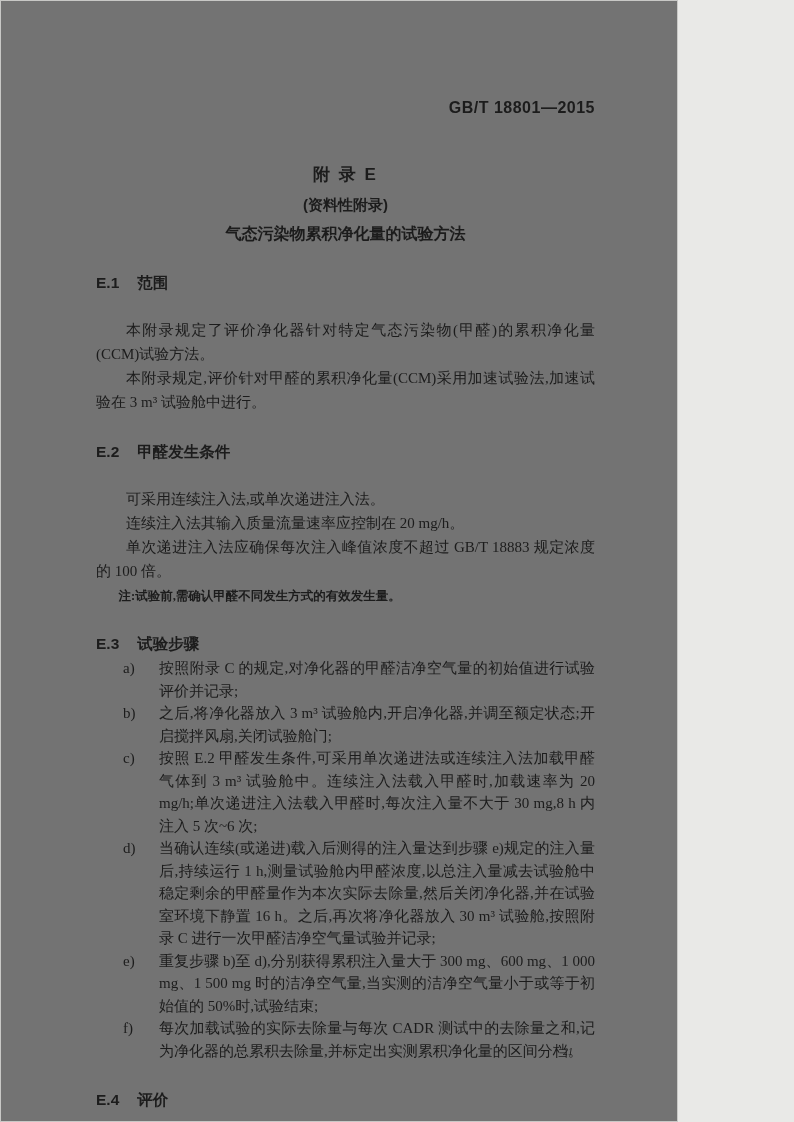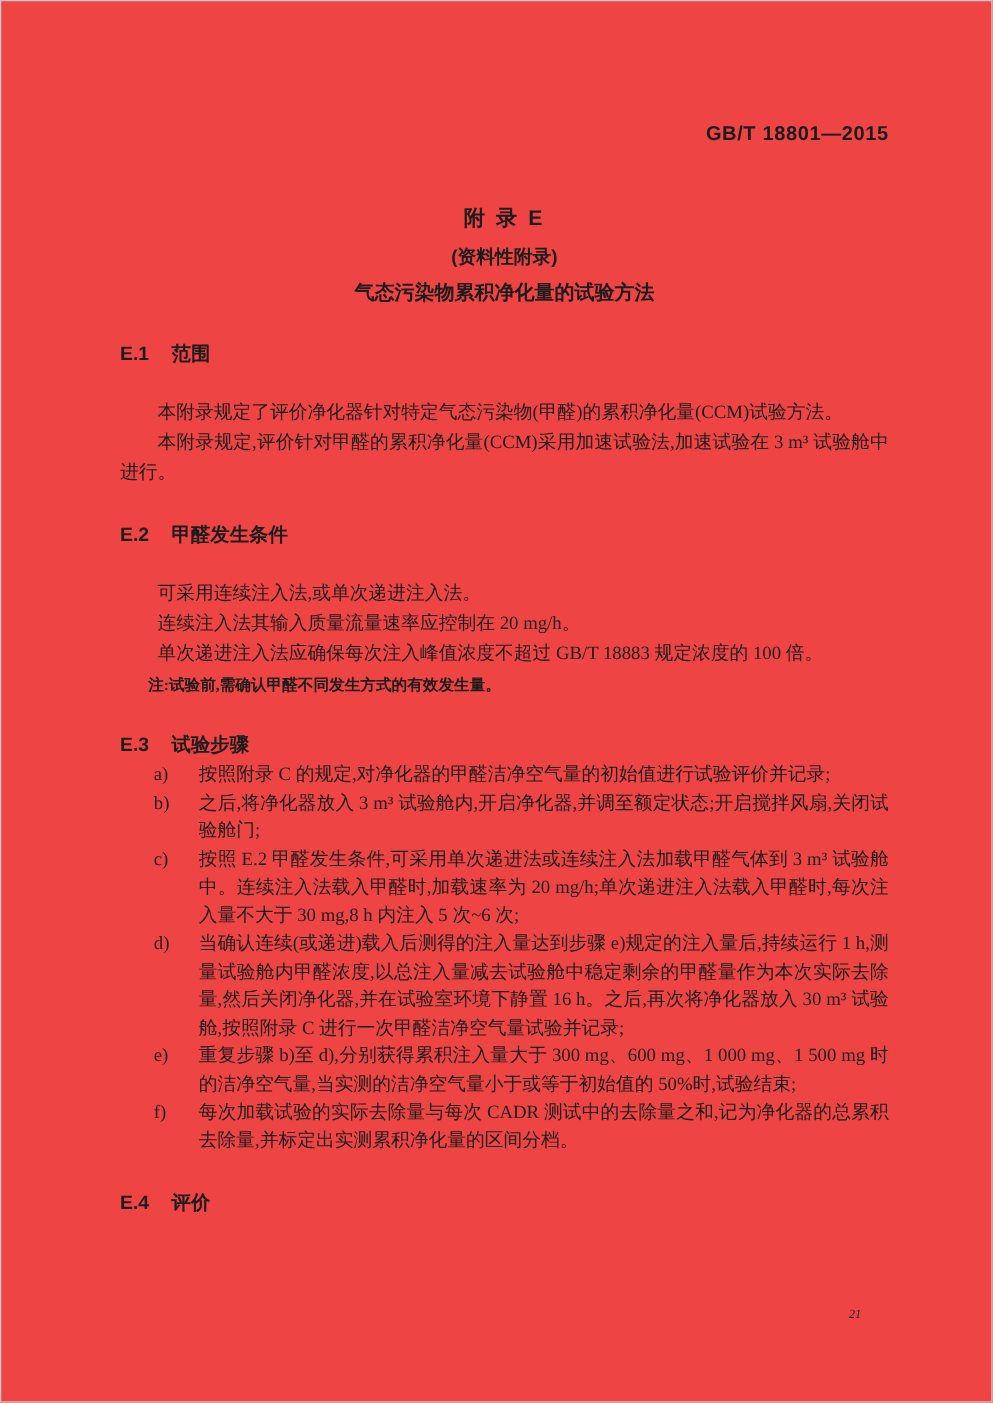--- a/index.html
+++ b/index.html
@@ -5,22 +5,22 @@
   * { box-sizing: border-box; }
   html, body { margin: 0; padding: 0; }
   body {
     width: 794px; height: 1122px;
     background: #e9e9e7;
     font-family: "Liberation Serif", "DejaVu Serif", serif;
     color: #1c1c1c;
   }
   .page {
     position: relative;
-    width: 794px; height: 1122px;
-    background: #ef4444;
+    width: 678px; height: 1122px;
+    background: #737373;
     border: 1px solid #c8c8c6;
     padding: 98px 82px 16px 95px;
     overflow: hidden;
   }
   .std-header {
     text-align: right;
     font-family: "Liberation Sans", "DejaVu Sans", sans-serif;
     font-weight: bold;
     font-size: 16px;
     letter-spacing: 0.5px;

